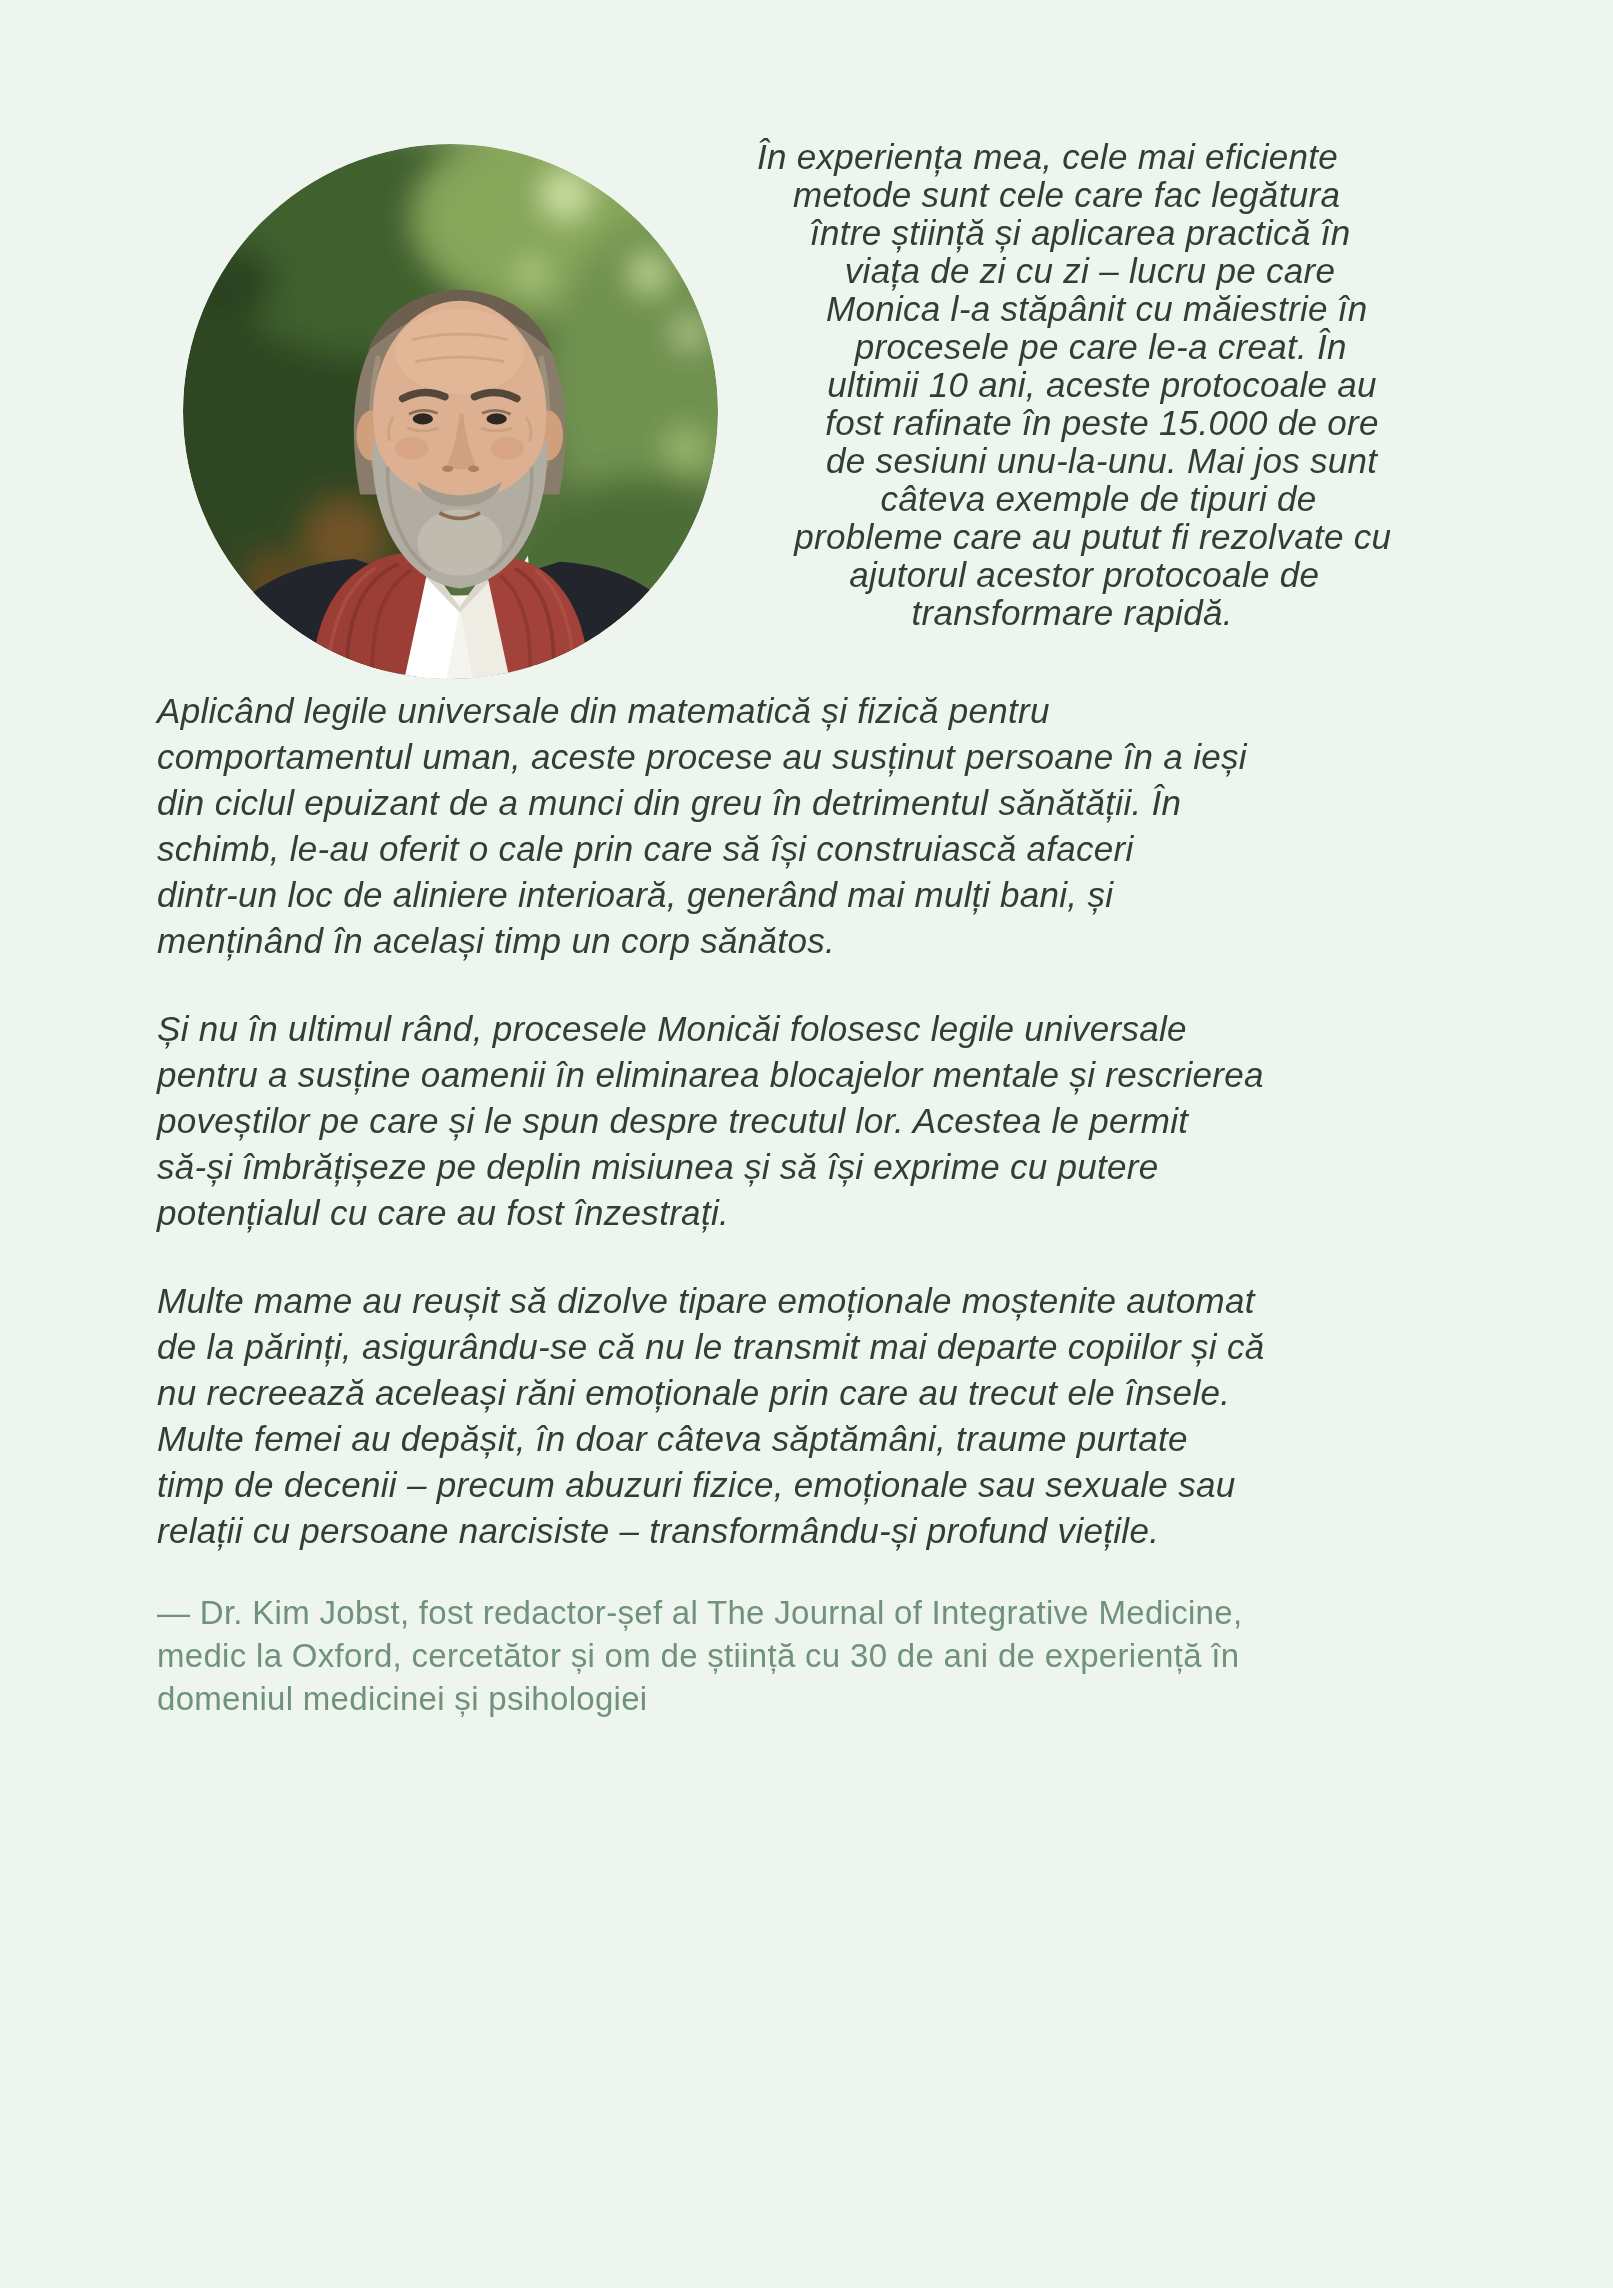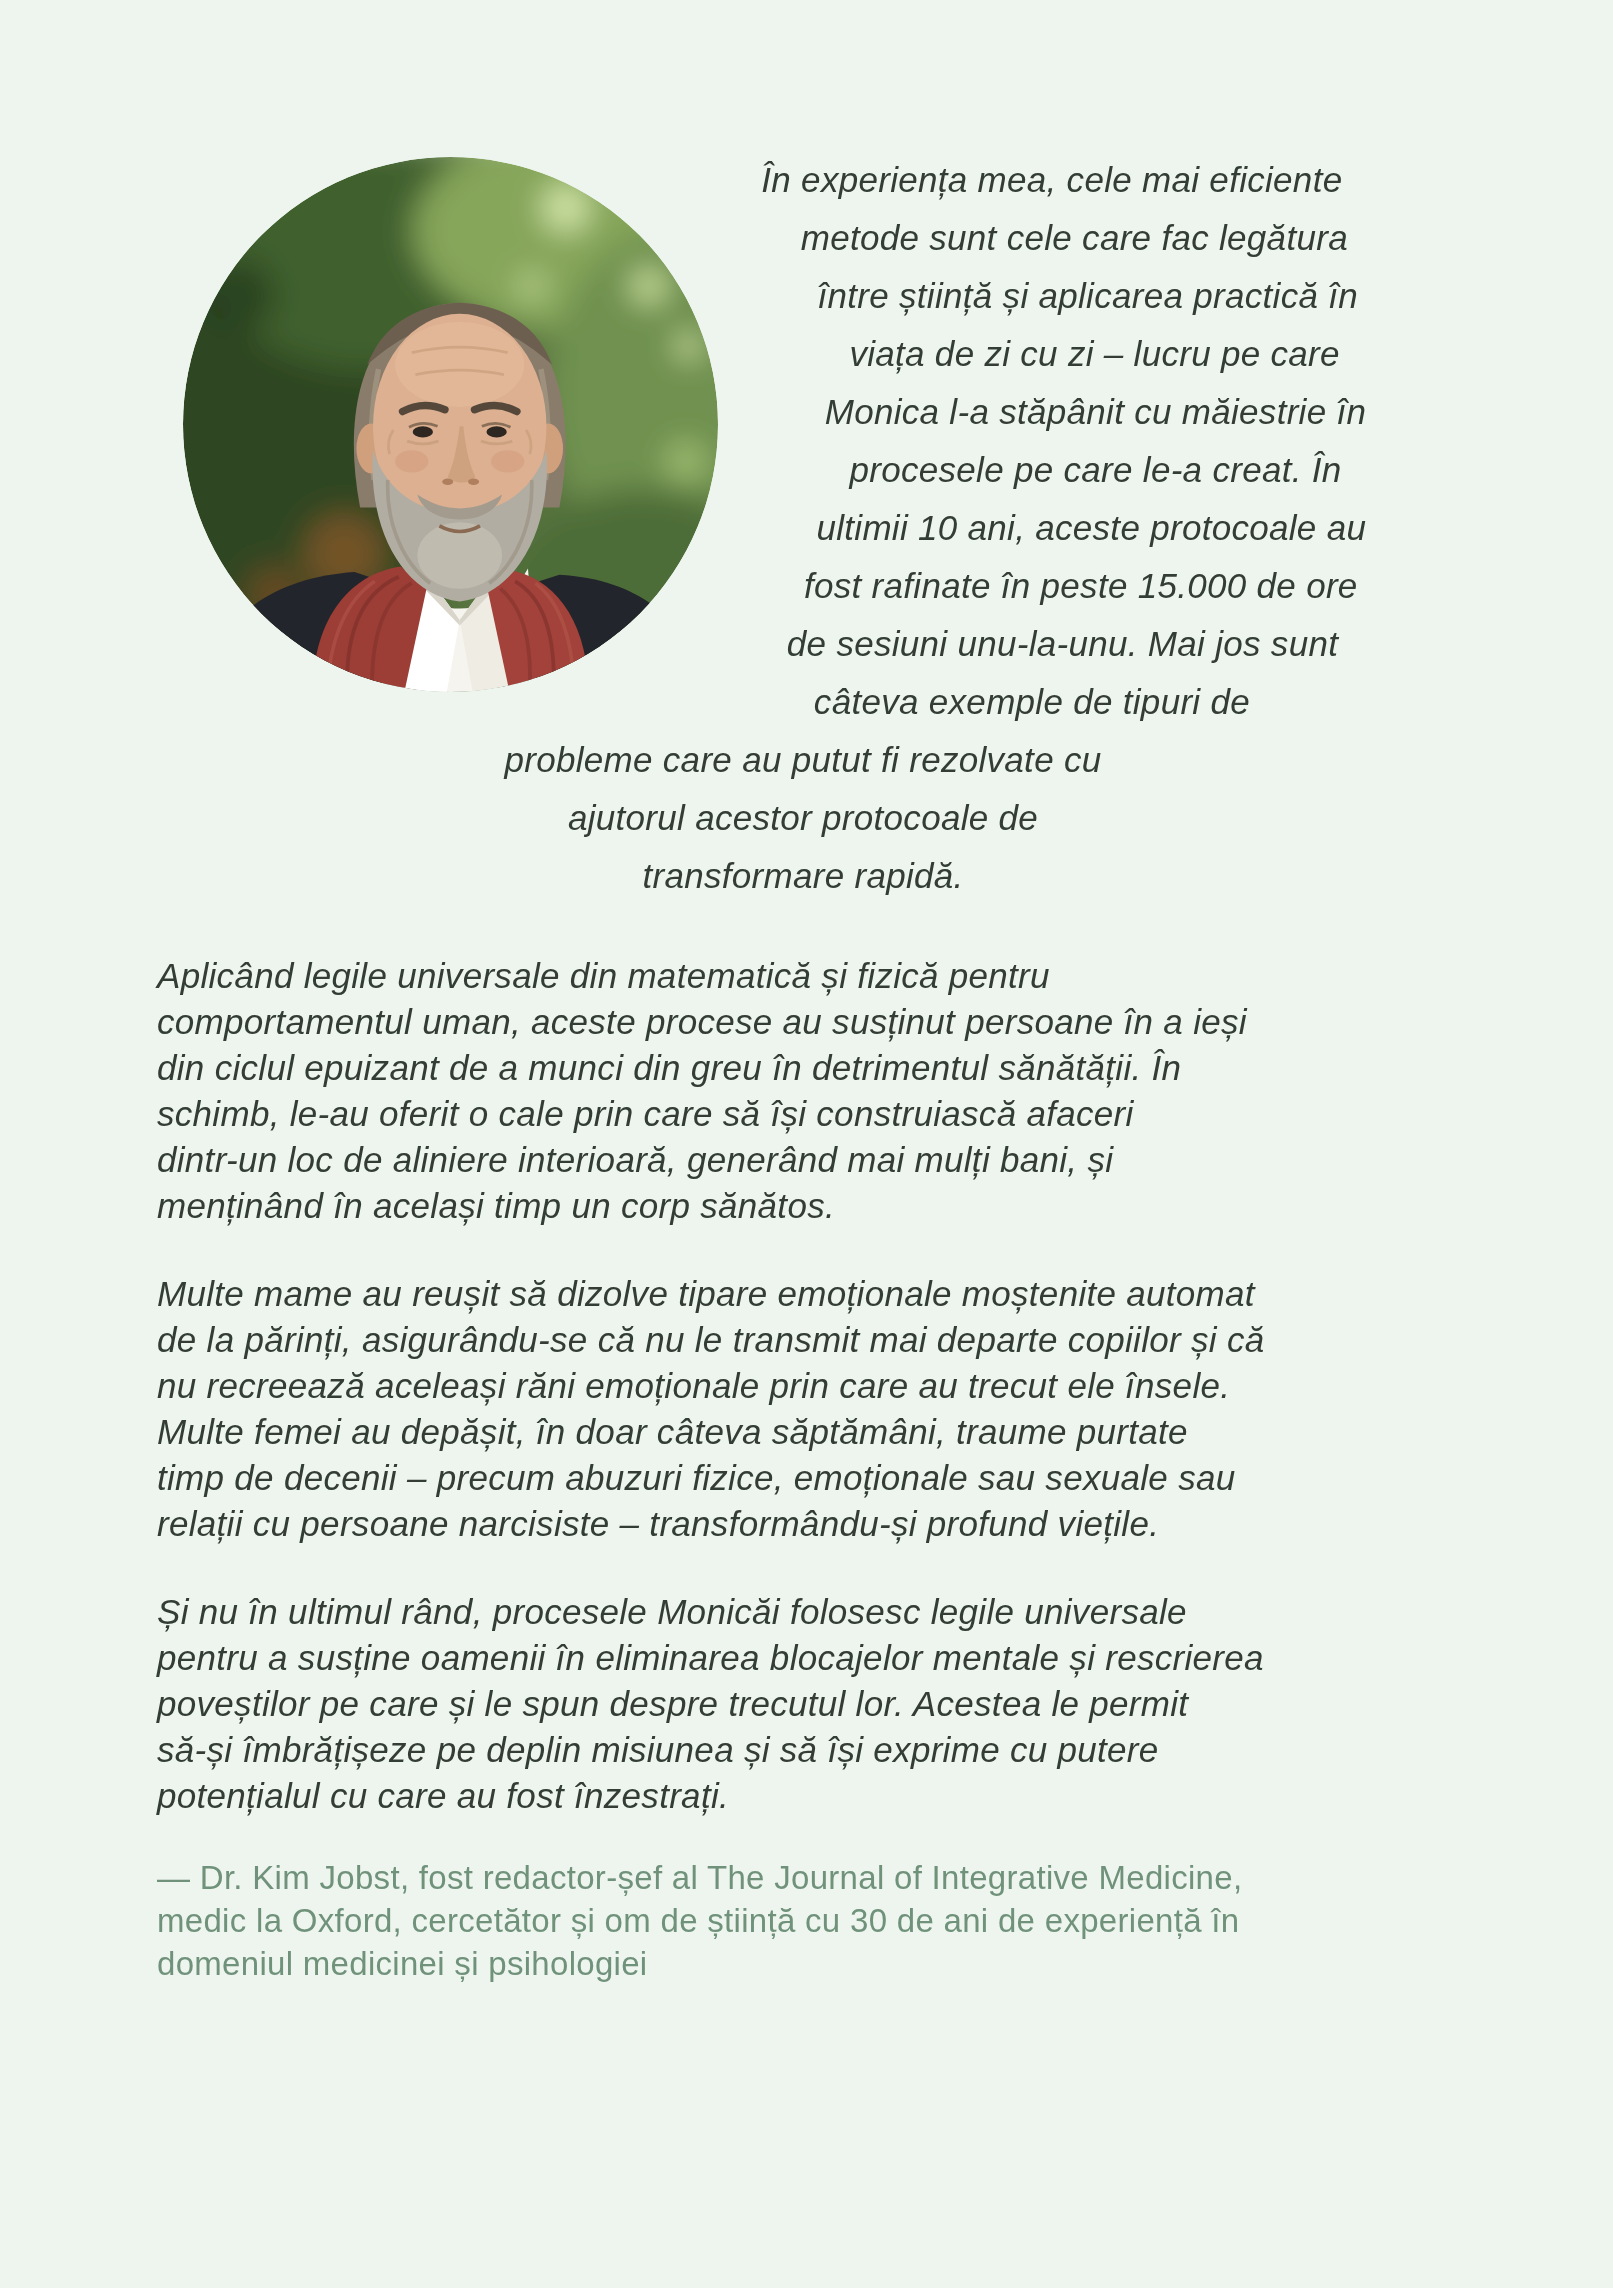--- a/index.html
+++ b/index.html
@@ -26,24 +26,24 @@
     float: left;
     width: 535px;
     height: 535px;
     margin: 5.5px 37px 9.2px 26px;
     border-radius: 50%;
     overflow: hidden;
     shape-outside: circle(306px at 293px 273px);
   }
   .photo-wrap svg { display: block; }
   .quote {
-    margin: 13px;
+    margin: 0;
     font-style: italic;
     font-size: 35px;
-    line-height: 58px;
+    line-height: 38px;
     letter-spacing: 0.3px;
     text-align: center;
     white-space: pre-line;
   }
   .body-p {
     clear: both;
     margin: 42px 0 0 0;
     font-style: italic;
     font-size: 35px;
     line-height: 46px;
@@ -182,31 +182,31 @@
 ajutorul acestor protocoale de
 transformare rapidă.</p>
     </section>
 
     <p class="body-p first">Aplicând legile universale din matematică și fizică pentru
 comportamentul uman, aceste procese au susținut persoane în a ieși
 din ciclul epuizant de a munci din greu în detrimentul sănătății. În
 schimb, le-au oferit o cale prin care să își construiască afaceri
 dintr-un loc de aliniere interioară, generând mai mulți bani, și
 menținând în același timp un corp sănătos.</p>
+    <p class="body-p">Și nu în ultimul rând, procesele Monicăi folosesc legile universale
+pentru a susține oamenii în eliminarea blocajelor mentale și rescrierea
+poveștilor pe care și le spun despre trecutul lor. Acestea le permit
+să-și îmbrățișeze pe deplin misiunea și să își exprime cu putere
+potențialul cu care au fost înzestrați.</p>
     <p class="body-p">Multe mame au reușit să dizolve tipare emoționale moștenite automat
 de la părinți, asigurându-se că nu le transmit mai departe copiilor și că
 nu recreează aceleași răni emoționale prin care au trecut ele însele.
 Multe femei au depășit, în doar câteva săptămâni, traume purtate
 timp de decenii – precum abuzuri fizice, emoționale sau sexuale sau
 relații cu persoane narcisiste – transformându-și profund viețile.</p>
-    <p class="body-p">Și nu în ultimul rând, procesele Monicăi folosesc legile universale
-pentru a susține oamenii în eliminarea blocajelor mentale și rescrierea
-poveștilor pe care și le spun despre trecutul lor. Acestea le permit
-să-și îmbrățișeze pe deplin misiunea și să își exprime cu putere
-potențialul cu care au fost înzestrați.</p>
 
     <p class="attribution">— Dr. Kim Jobst, fost redactor-șef al The Journal of Integrative Medicine,
 medic la Oxford, cercetător și om de știință cu 30 de ani de experiență în
 domeniul medicinei și psihologiei</p>
 
   </div>
 </div>
 
 
 </body></html>

